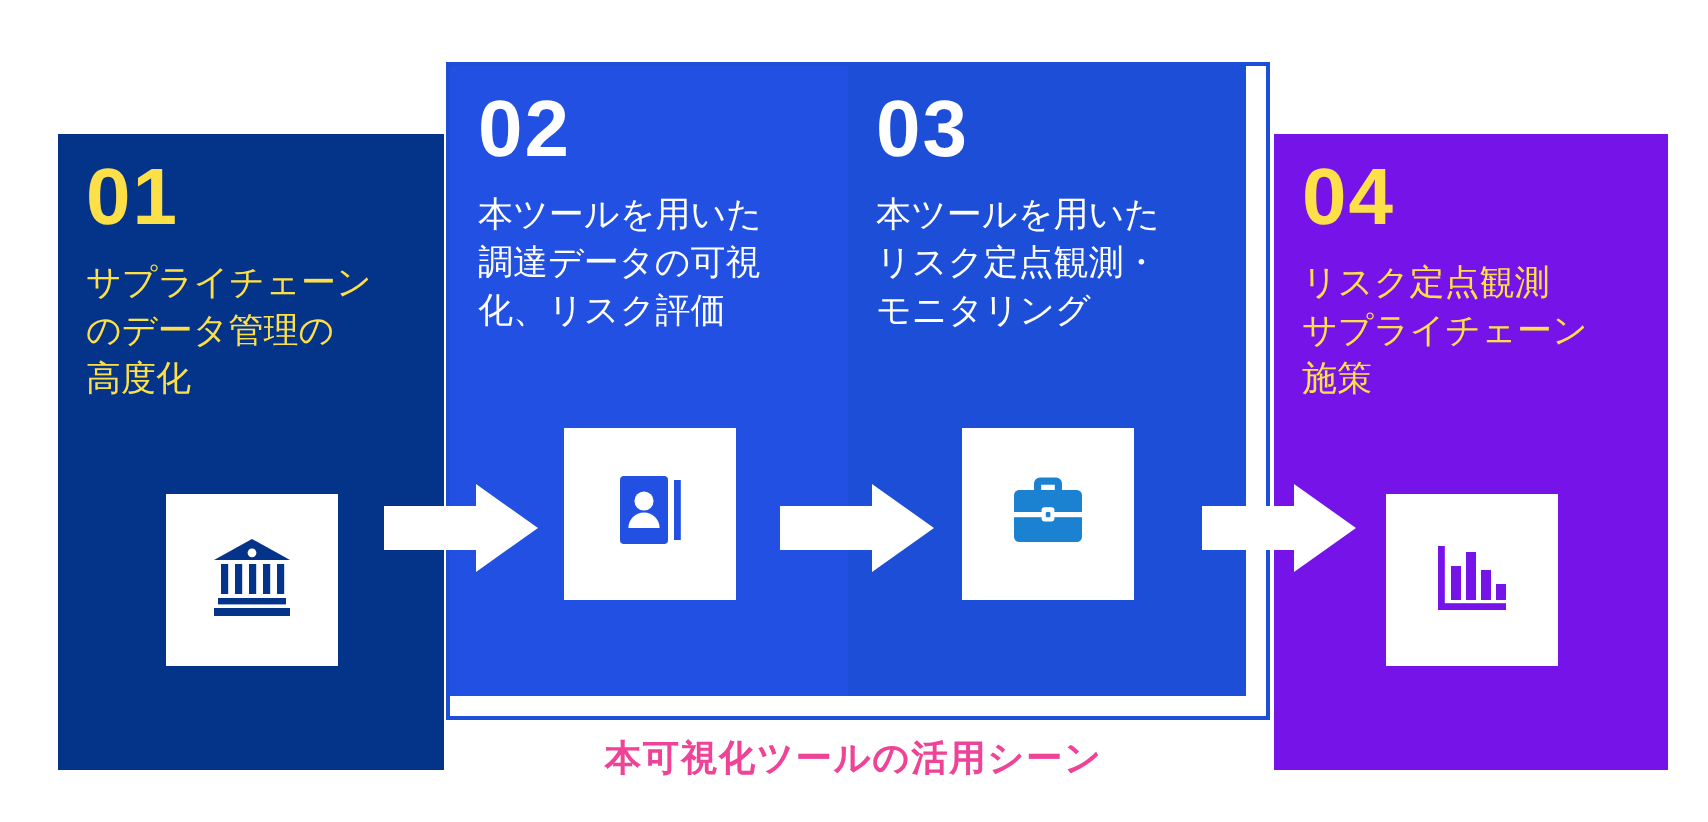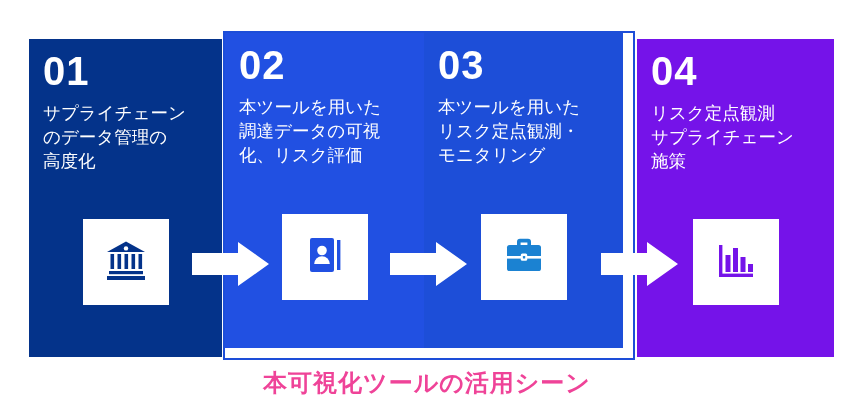--- a/index.html
+++ b/index.html
@@ -1,20 +1,20 @@
 <!DOCTYPE html>
 <html><head>
 <meta charset="utf-8">
 <style>
   html,body{margin:0;padding:0;}
   .canvas{
     position:relative;width:854px;height:411px;background:#ffffff;
     font-family:"Liberation Sans","DejaVu Sans",sans-serif;overflow:hidden;
   }
-  .panel{position:absolute;color:#ffffff;}
+  .panel{position:absolute;color:#fde047;margin-top:28px;}
   .panel-1{left:29px;top:39px;width:193px;height:318px;background:#04338a;}
   .highlight-box{
     position:absolute;left:223px;top:31px;width:412px;height:329px;
     border:2px solid #1d4ed8;box-sizing:border-box;display:flex;
   }
   .panel-2{position:relative;width:199px;height:315px;background:#2150e2;color:#fff;}
   .panel-3{position:relative;width:199px;height:315px;background:#1d4ed8;color:#fff;}
   .panel-4{left:637px;top:39px;width:197px;height:318px;background:#7513e9;}
   .num{
     font-size:40px;font-weight:bold;line-height:1;padding:12px 0 0 14px;
@@ -27,21 +27,21 @@
   .icon-box{
     position:absolute;left:50%;transform:translateX(-50%);top:180px;
     width:86px;height:86px;background:#ffffff;
     display:flex;align-items:center;justify-content:center;
   }
   .panel-2 .icon-box,.panel-3 .icon-box{top:181px;}
   .arrow{position:absolute;top:241px;width:78px;height:46px;z-index:5;}
   .arrow svg{display:block;}
   .caption{
     position:absolute;left:0;top:367px;width:854px;text-align:center;
-    font-size:24px;font-weight:bold;color:#ef4398;letter-spacing:1px;
+    font-size:18px;font-weight:bold;color:#ef4398;letter-spacing:1px;
   }
 </style>
 </head>
 <body>
 
 <div class="canvas">
 
   <div class="panel panel-1">
     <div class="num">01</div>
     <div class="desc">サプライチェーン

